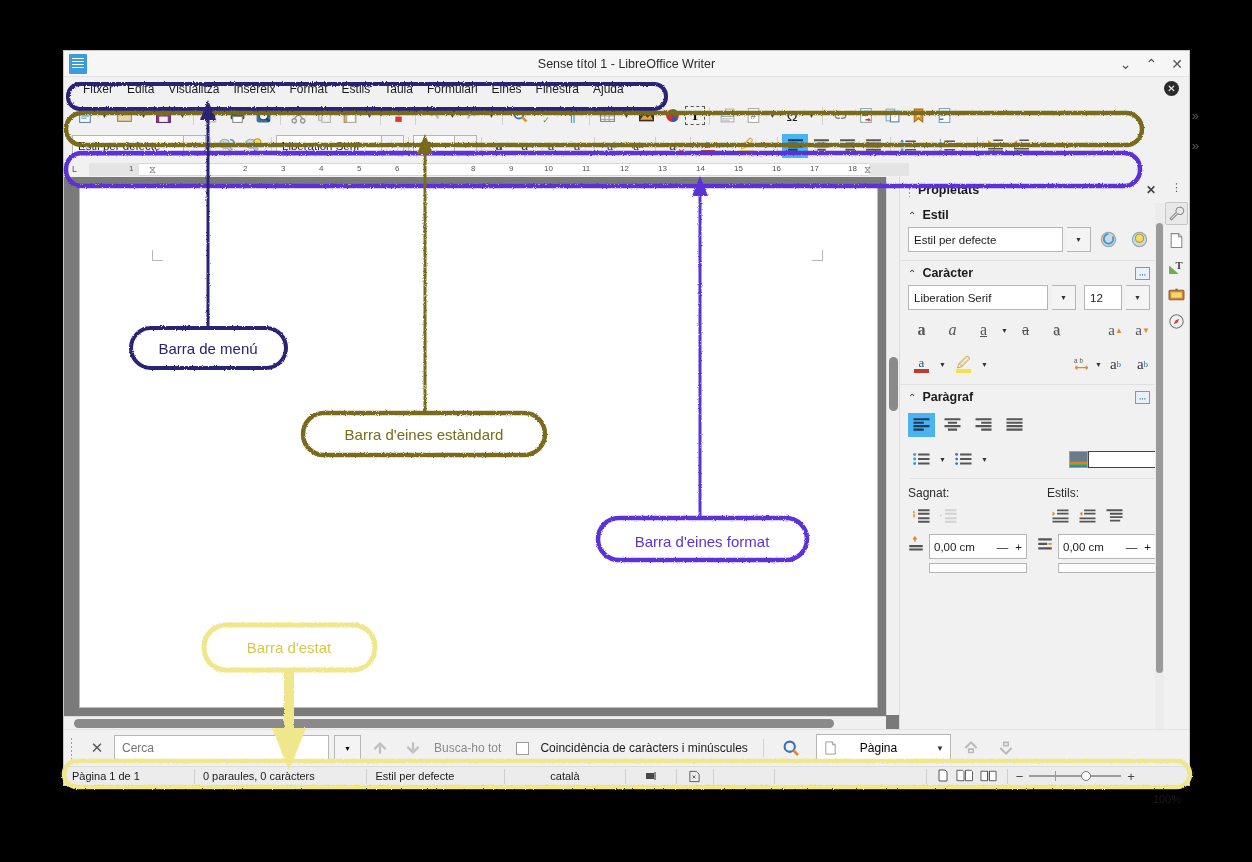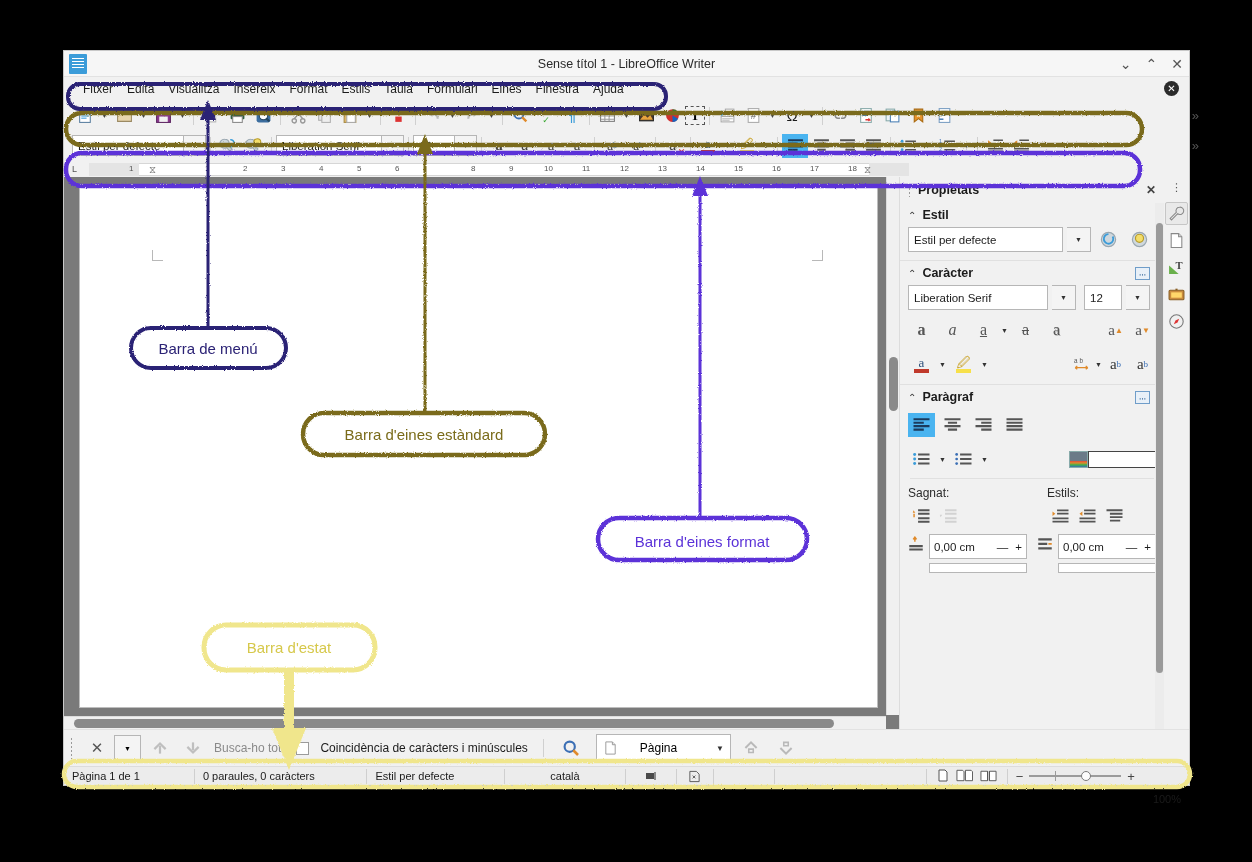--- a/index.html
+++ b/index.html
@@ -740,20 +740,21 @@
               <path d="M10.5 5.5L7 7l-1.5 3.5L9 9z" fill="#d33"></path>
             </svg>
         </div>
       </div>
     </div>
   </div>
 
   <div class="findbar">
     <div class="grip" style="height:22px;"></div>
     <div style="font-size:15px;color:#555;width:24px;text-align:center;">✕</div>
+    <input class="searchbox" placeholder="Cerca" style="">
     <div class="sbtn">▼</div>
     <div style="width:28px;display:flex;justify-content:center;opacity:.4;">
       <svg width="18" height="18" viewBox="0 0 16 16">
           <path d="M3 9l5-5 5 5" stroke="#777" stroke-width="2" fill="none"></path>
           <path d="M8 6v7" stroke="#777" stroke-width="2"></path>
         </svg>
     </div>
     <div style="width:28px;display:flex;justify-content:center;opacity:.4;">
       <svg width="18" height="18" viewBox="0 0 16 16">
           <path d="M3 7l5 5 5-5" stroke="#777" stroke-width="2" fill="none"></path>

